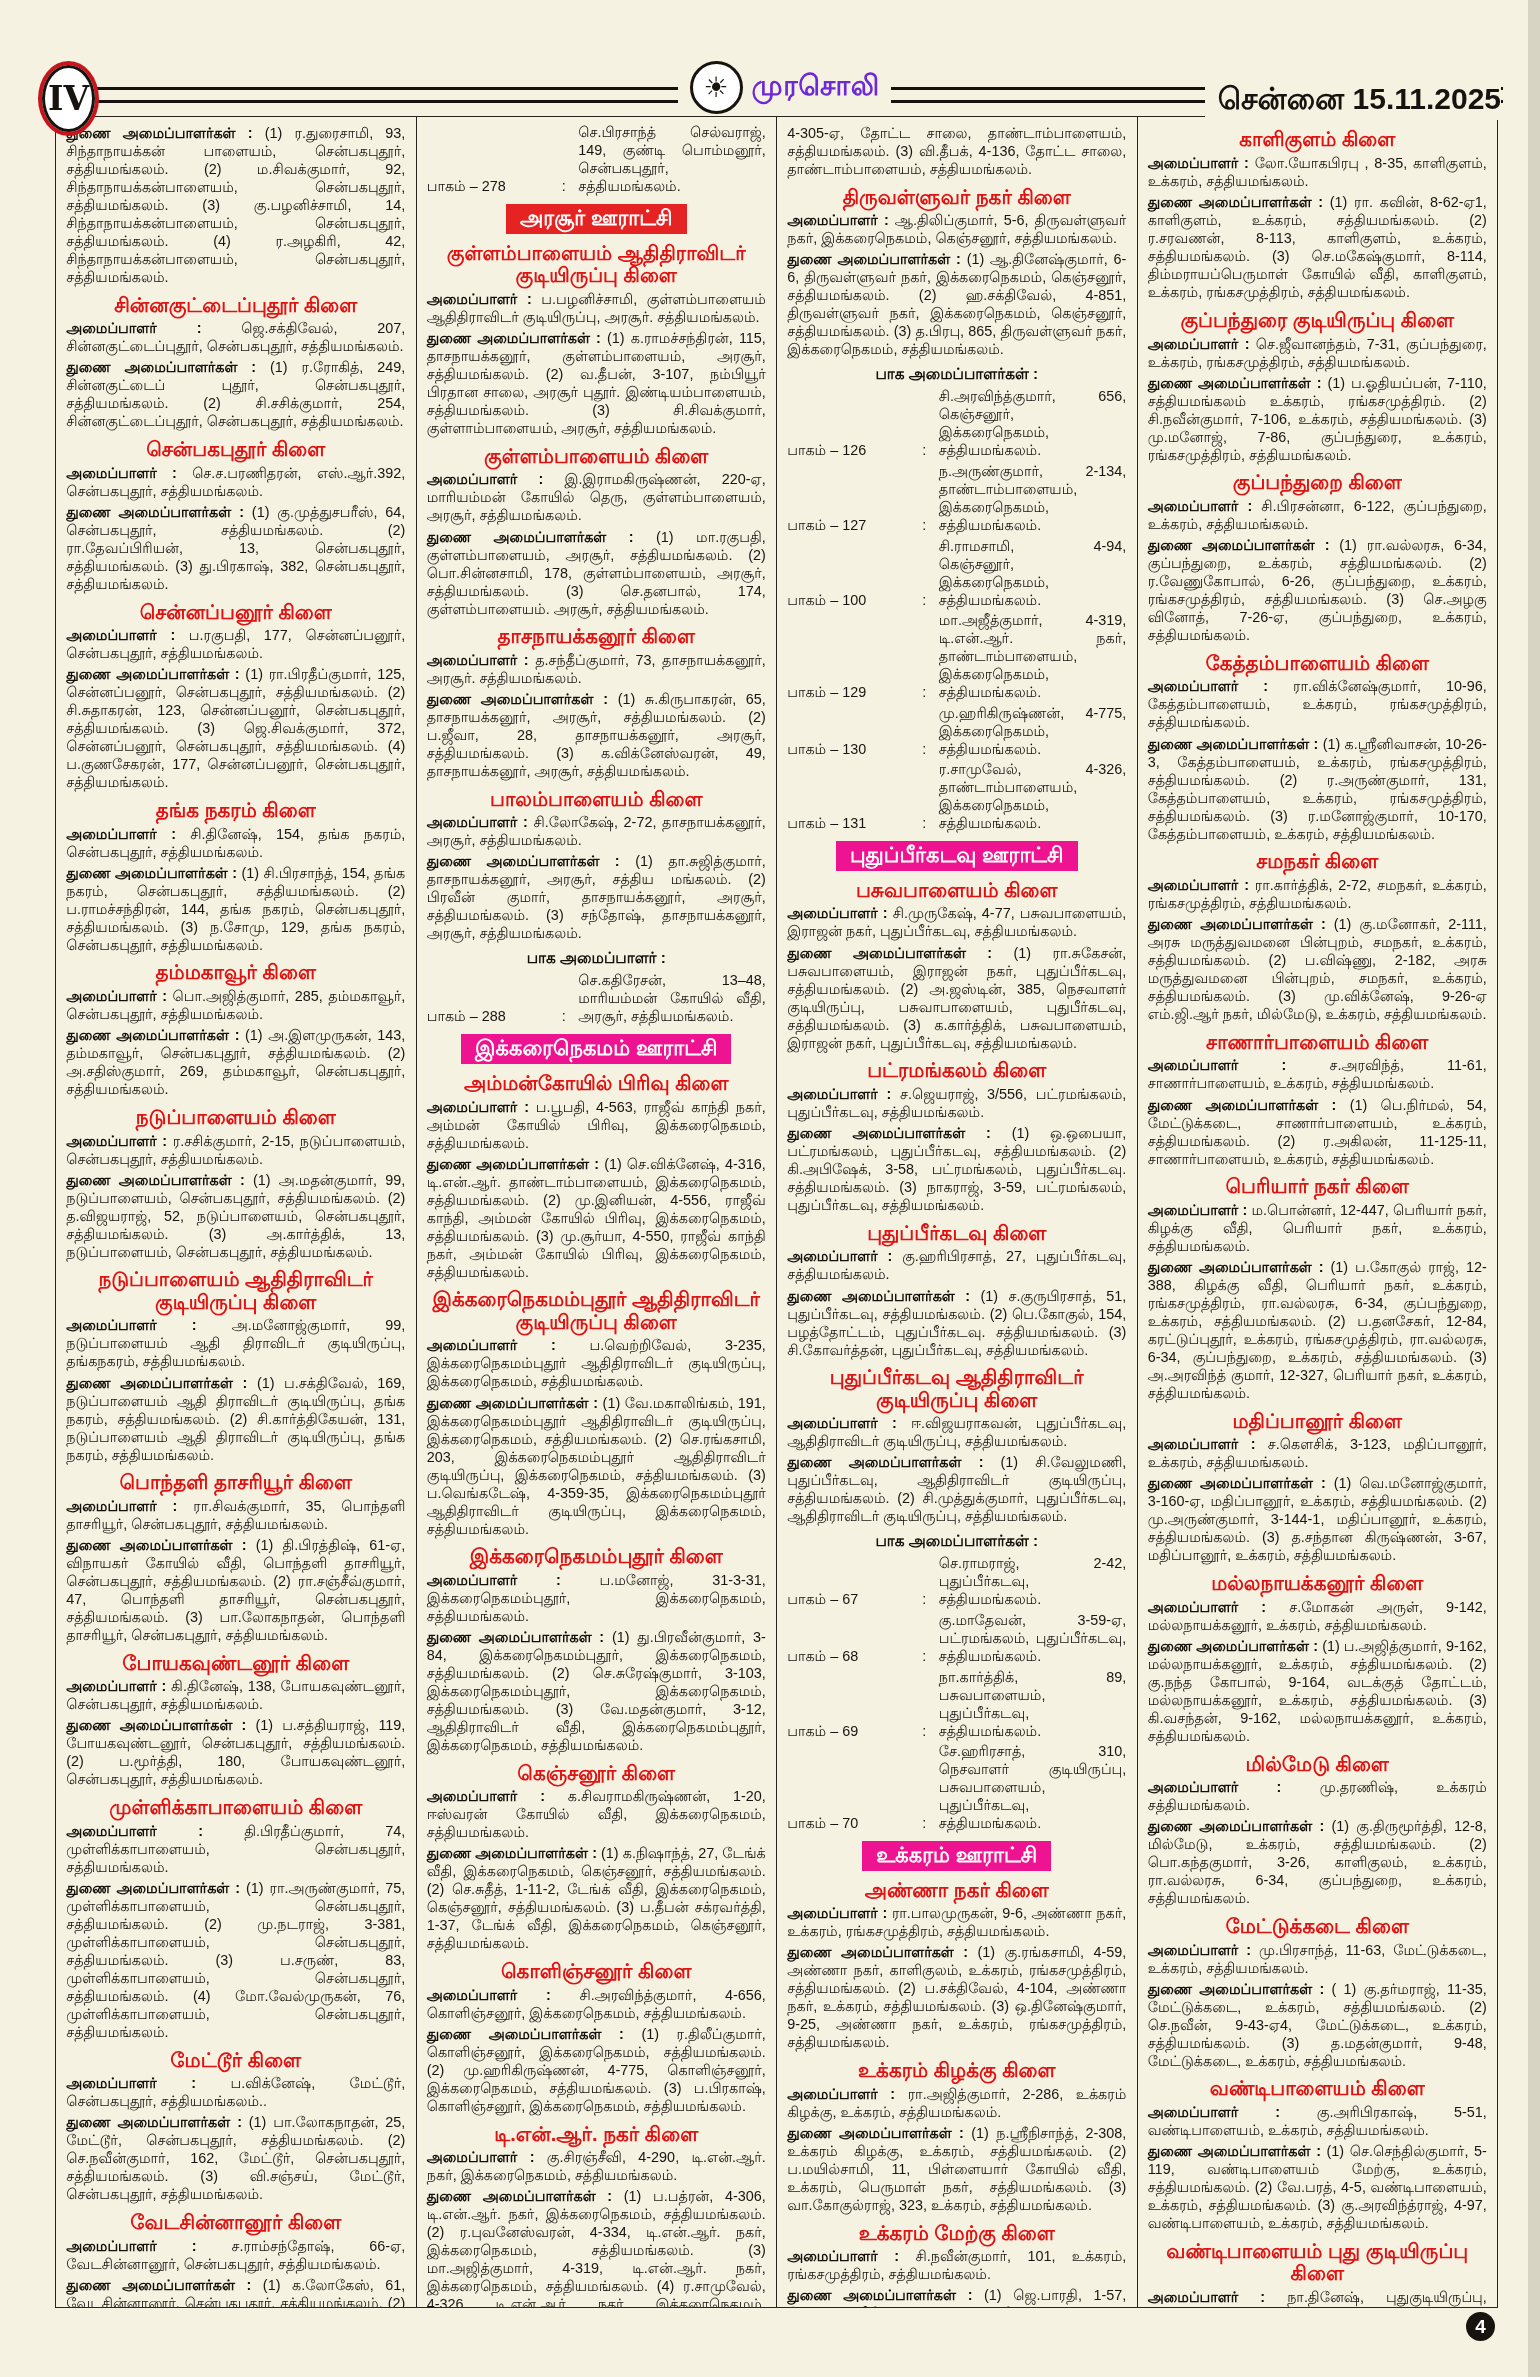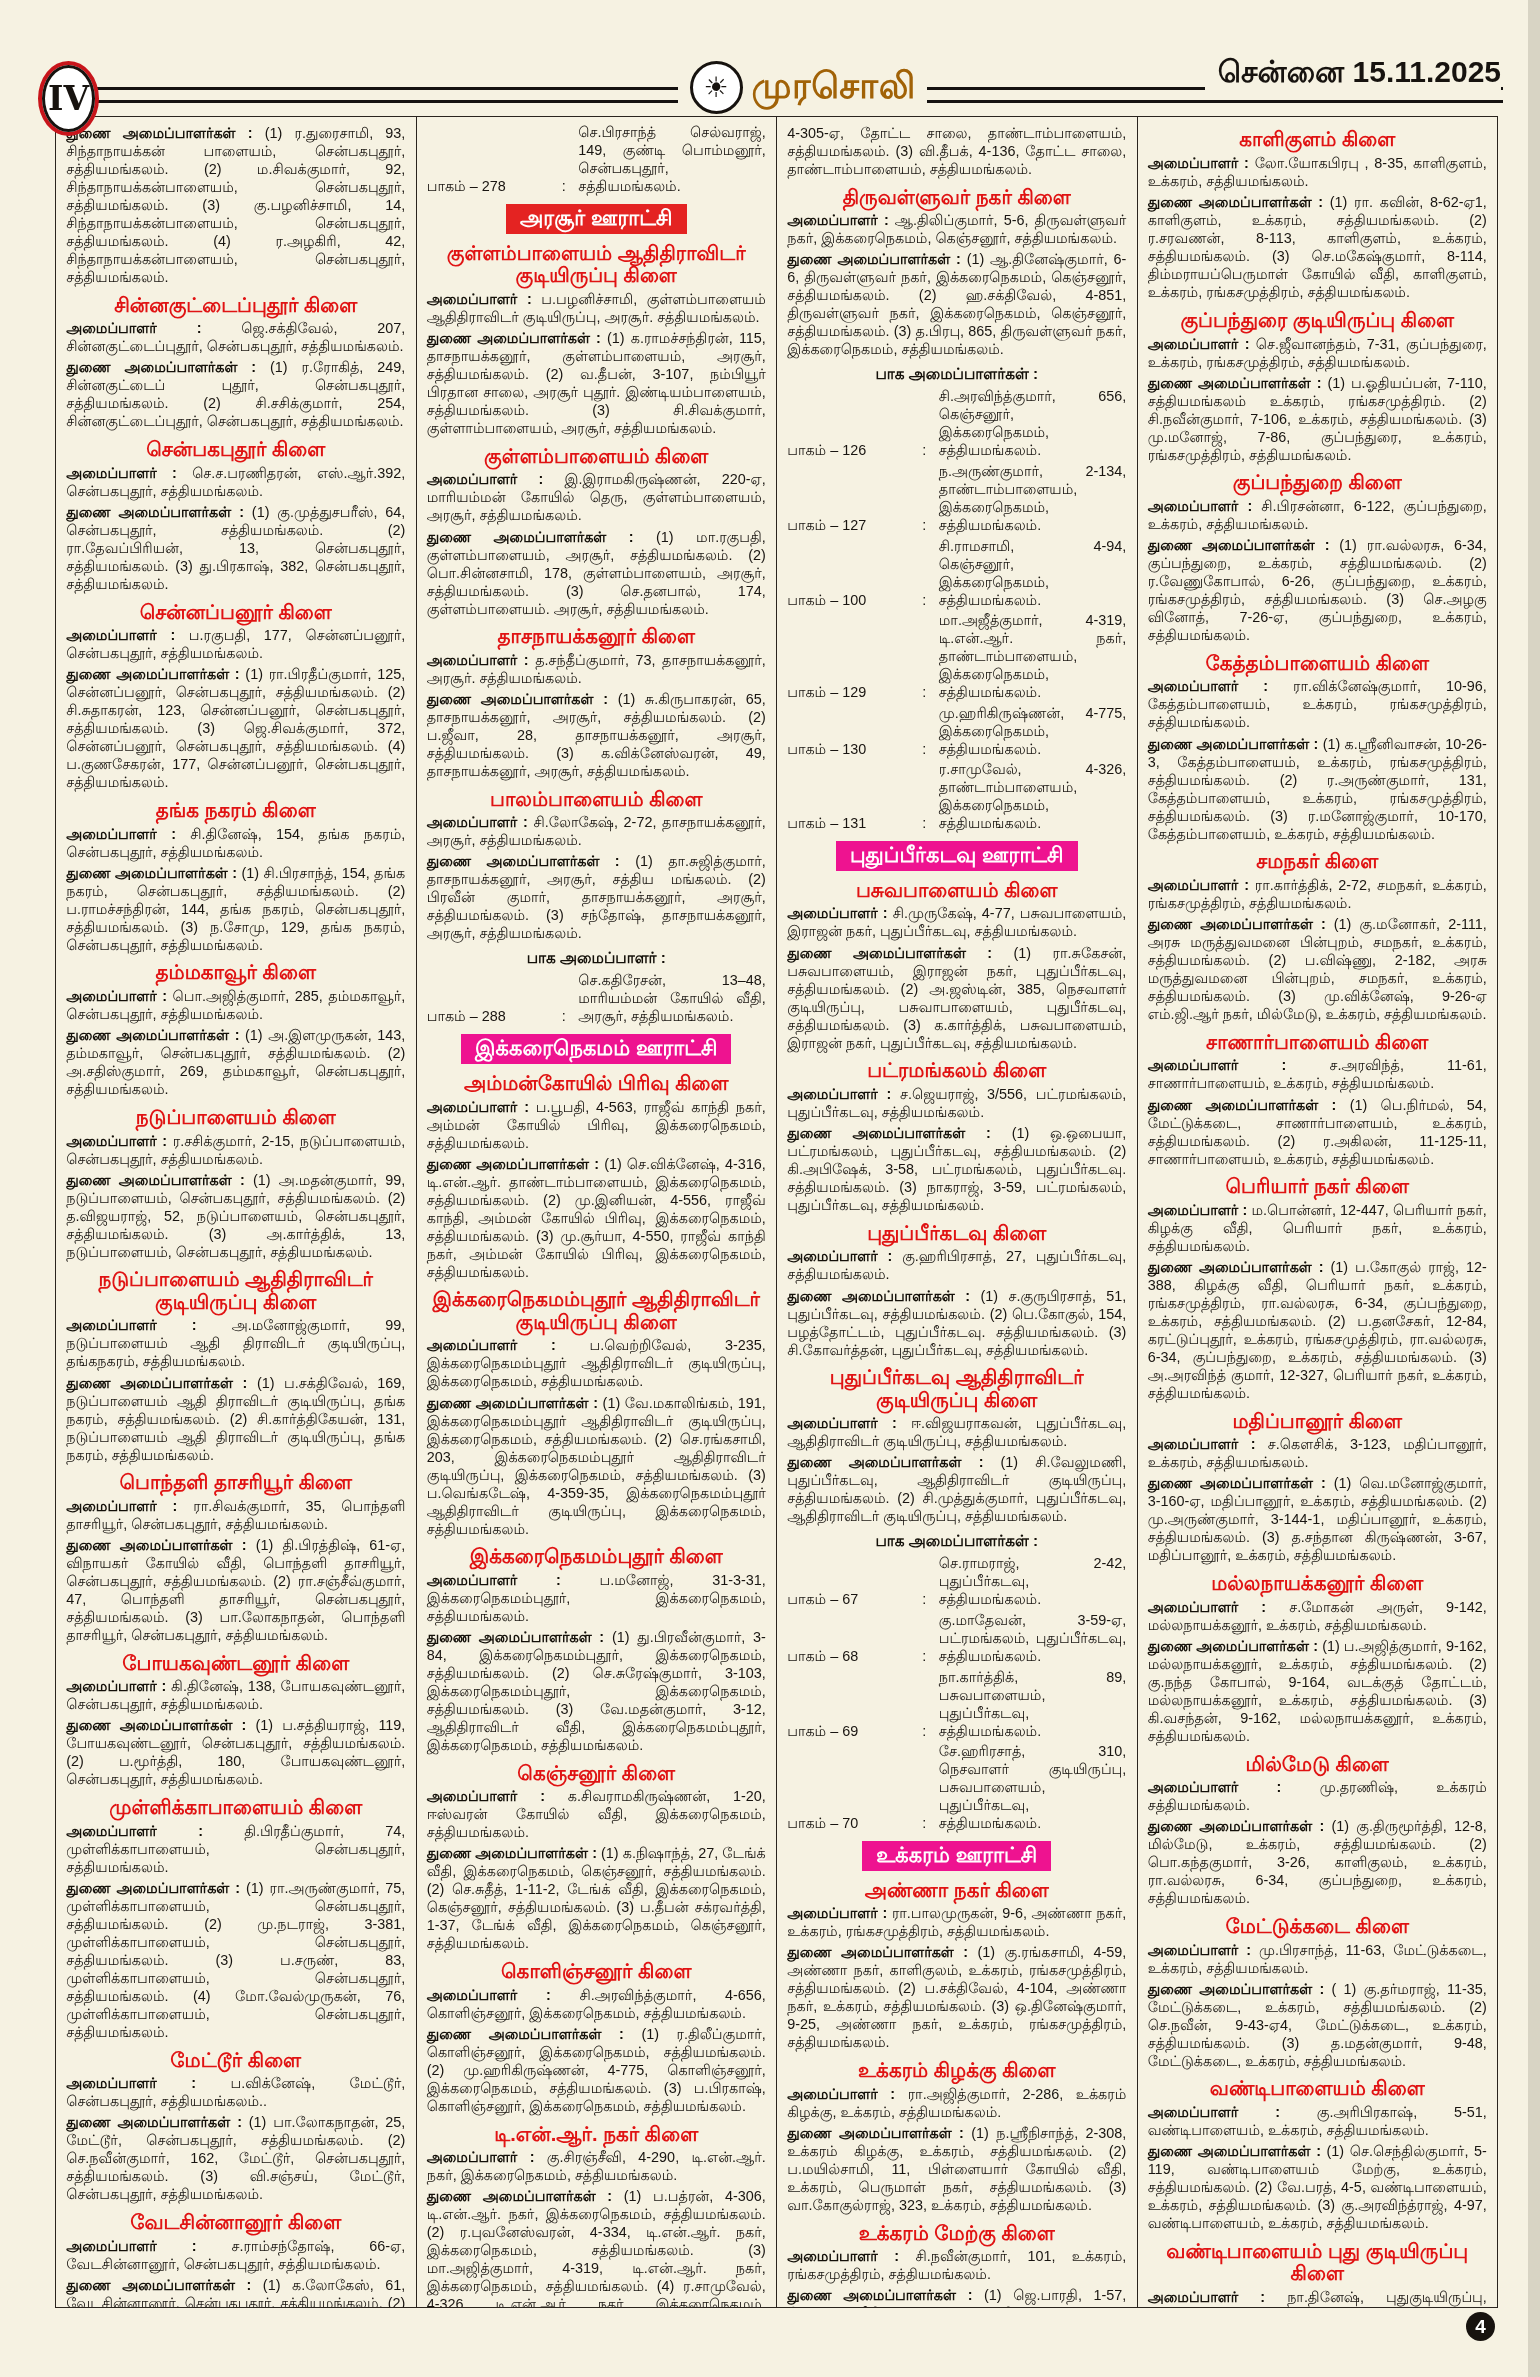--- a/index.html
+++ b/index.html
@@ -4,22 +4,22 @@
 <style>
   html,body{margin:0;padding:0;background:#d8d4c4;}
   .page{position:relative;width:1528px;height:2377px;background:#f6f2e2;font-family:"Liberation Sans",sans-serif;color:#191511;overflow:hidden;}
   
   .hdr{position:absolute;left:0;top:0;width:1541px;height:116px;}
   .hdr-rule{position:absolute;left:96px;right:38px;top:87px;height:10.2px;border-top:3.8px solid #151210;border-bottom:3.8px solid #151210;}
   .iv-badge{position:absolute;left:38px;top:61px;width:61px;height:75px;background:#fff;border:4.5px solid #c8151b;border-radius:50%;box-sizing:border-box;display:flex;align-items:center;justify-content:center;z-index:3;}
   .iv-inner{width:47px;height:61px;border:3.2px solid #17130f;border-radius:50%;display:flex;align-items:center;justify-content:center;font-family:"DejaVu Serif",serif;font-weight:bold;font-size:33px;color:#17130f;}
   .masthead{position:absolute;left:678px;top:61px;background:#f6f2e2;padding:0 11.5px;display:flex;align-items:center;gap:9px;z-index:3;}
   .mh-logo{width:47px;height:47px;border:3.2px solid #17130f;border-radius:50%;background:#fff;display:flex;align-items:center;justify-content:center;font-size:28px;color:#17130f;}
-  .mh-title{font-size:36px;font-weight:bold;color:#a16207;letter-spacing:0.6px;}
-  .hdr-date{position:absolute;right:40px;top:55px;background:#f6f2e2;padding-left:12.8px;font-size:30px;font-weight:bold;color:#17130f;z-index:3;}
+  .mh-title{font-size:28px;font-weight:bold;color:#6d28d9;letter-spacing:0.6px;}
+  .hdr-date{position:absolute;right:40px;top:82px;background:#f6f2e2;padding-left:12.8px;font-size:30px;font-weight:bold;color:#17130f;z-index:3;}
   
   .frame{position:absolute;left:55px;top:116px;width:1443px;height:2192px;border:1.9px solid #2a241e;box-sizing:border-box;display:flex;background:#f6f2e2;}
   .col{flex:1 1 0;padding:3.8px 10.2px 6.4px 10.2px;border-right:1.9px solid #2a241e;overflow:hidden;box-sizing:border-box;}
   .col:last-child{border-right:none;}
   .branch-heading{color:#e01313;font-weight:bold;text-align:center;font-size:20px;line-height:1.12;margin:7.7px 3.8px 2.6px 3.8px;}
   .para{font-size:14.4px;line-height:18px;text-align:justify;margin:3.2px 0;}
   .para b{color:#141009;}
   .box{width:fit-content;max-width:96%;margin:9px auto 3.8px auto;padding:1.9px 14px 3.8px 14px;color:#ffffff;font-weight:bold;font-size:21px;text-align:left;line-height:1.15;}
   .box.red{background:#e42322;}
   .box.magenta{background:#ee1390;}

